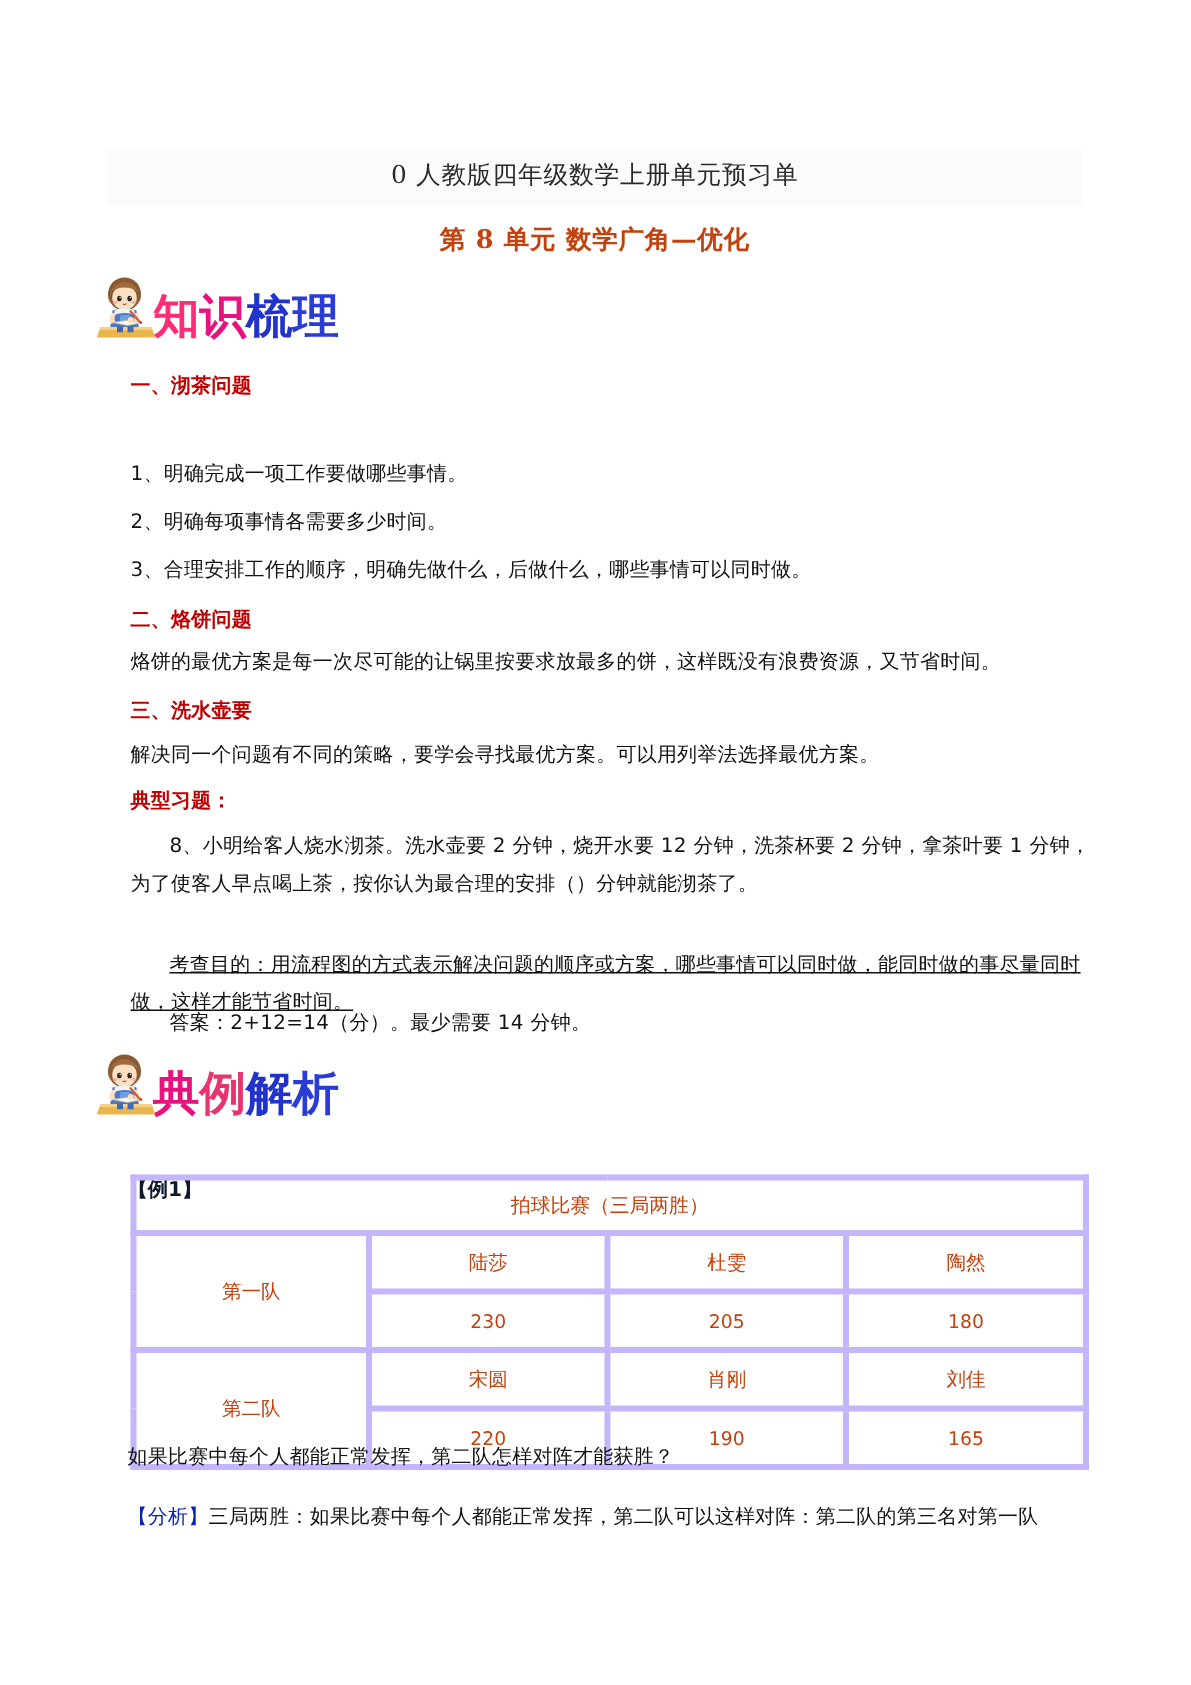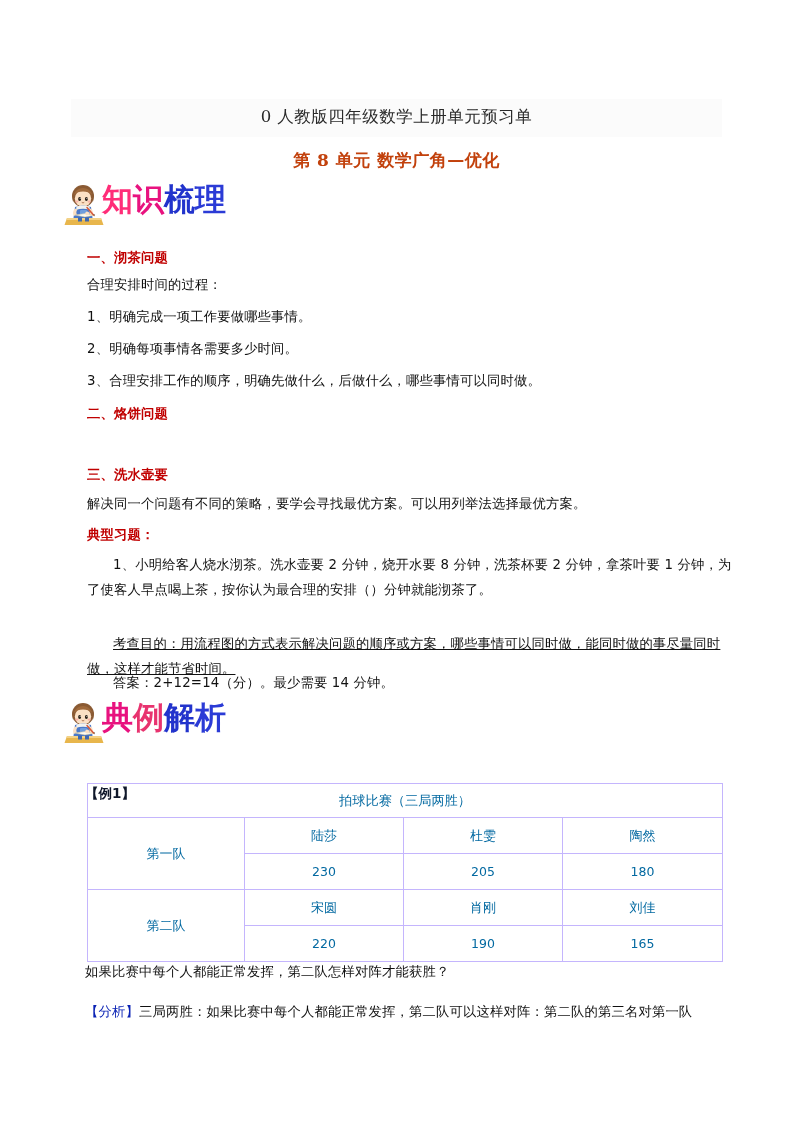--- a/index.html
+++ b/index.html
@@ -53,21 +53,21 @@
     font-weight: bold;
     color: #c2410c;
     letter-spacing: 0.5px;
     font-family: "DejaVu Serif", "Liberation Serif", serif;
   }
 
   
   .fancy-heading {
     position: absolute;
     display: flex;
-    align-items: flex-start;
+    align-items: flex-end;
     height: 46px;
   }
   .fancy-heading .mascot {
     width: 44px;
     height: 46px;
     position: relative;
     flex: 0 0 44px;
   }
   .fancy-word {
     font-size: 31px;
@@ -123,25 +123,25 @@
   .ball-table {
     position: absolute;
     left: 87px;
     top: 783px;
     width: 635px;
     border-collapse: collapse;
     table-layout: fixed;
     font-family: "DejaVu Sans", "Liberation Sans", sans-serif;
   }
   .ball-table td {
-    border: 1px solid #c4b5fd;
+    border: 4px solid #c4b5fd;
     text-align: center;
     vertical-align: middle;
     font-size: 13px;
-    color: #0369a1;
+    color: #c2410c;
     height: 35px;
     padding: 0;
   }
   .ball-table td.title-cell { height: 33px; font-size: 13.2px; }
   .ball-table td.num { font-size: 12.5px; }
   .col-a { width: 157px; }
   .col-b { width: 159px; }
   .col-c { width: 159px; }
   .col-d { width: 160px; }
 </style>
@@ -196,32 +196,32 @@
         <rect x="16" y="35.5" width="4" height="4" fill="#3f68b0"></rect>
         <rect x="23" y="35.5" width="4" height="4" fill="#3f68b0"></rect>
       </svg>
     </div>
     <div class="fancy-word">
       <span class="fw-pink">知</span><span class="fw-magenta">识</span><span class="fw-blue">梳</span><span class="fw-blue2">理</span>
     </div>
   </div>
 
   <div class="para sub-head" style="top:248px;">一、沏茶问题</div>
-  <div class="para" style="top:275px;">合理安排时间的过程：</div>
   <div class="para" style="top:307px;">1、明确完成一项工作要做哪些事情。</div>
   <div class="para" style="top:339px;">2、明确每项事情各需要多少时间。</div>
   <div class="para" style="top:371px;">3、合理安排工作的顺序，明确先做什么，后做什么，哪些事情可以同时做。</div>
 
   <div class="para sub-head" style="top:404px;">二、烙饼问题</div>
+  <div class="para" style="top:432px;">烙饼的最优方案是每一次尽可能的让锅里按要求放最多的饼，这样既没有浪费资源，又节省时间。</div>
 
   <div class="para sub-head" style="top:465px;">三、洗水壶要</div>
   <div class="para sub-head" style="top:525px;">典型习题：</div>
 
   <div class="para" style="top:494px;">解决同一个问题有不同的策略，要学会寻找最优方案。可以用列举法选择最优方案。</div>
-  <div class="para wrap indent" style="top:552px;">1、小明给客人烧水沏茶。洗水壶要 2 分钟，烧开水要 8 分钟，洗茶杯要 2 分钟，拿茶叶要 1 分钟，为了使客人早点喝上茶，按你认为最合理的安排（）分钟就能沏茶了。</div>
+  <div class="para wrap indent" style="top:552px;">8、小明给客人烧水沏茶。洗水壶要 2 分钟，烧开水要 12 分钟，洗茶杯要 2 分钟，拿茶叶要 1 分钟，为了使客人早点喝上茶，按你认为最合理的安排（）分钟就能沏茶了。</div>
   <div class="para wrap indent" style="top:631px;text-decoration:underline;">考查目的：用流程图的方式表示解决问题的顺序或方案，哪些事情可以同时做，能同时做的事尽量同时做，这样才能节省时间。</div>
   <div class="para indent" style="top:673px;">答案：2+12=14（分）。最少需要 14 分钟。</div>
 
   <div class="fancy-heading" style="left:62px; top:700px;">
     <div class="mascot">
       <svg width="44" height="46" viewBox="0 0 44 46" xmlns="http://www.w3.org/2000/svg">
         <ellipse cx="21" cy="14" rx="11" ry="11" fill="#8a5a33"></ellipse>
         <ellipse cx="21" cy="16.5" rx="8.2" ry="8" fill="#fbe0c4"></ellipse>
         <path d="M11.5 13 q3-7 9.5-7 t9.5 7 q-4-3.4-9.5-3.4 T11.5 13z" fill="#a06a3c"></path>
         <path d="M11.3 12.6 q-1.6 4.5 0.4 8.2 q-2.6-4 -0.4-8.2z" fill="#8a5a33"></path>

